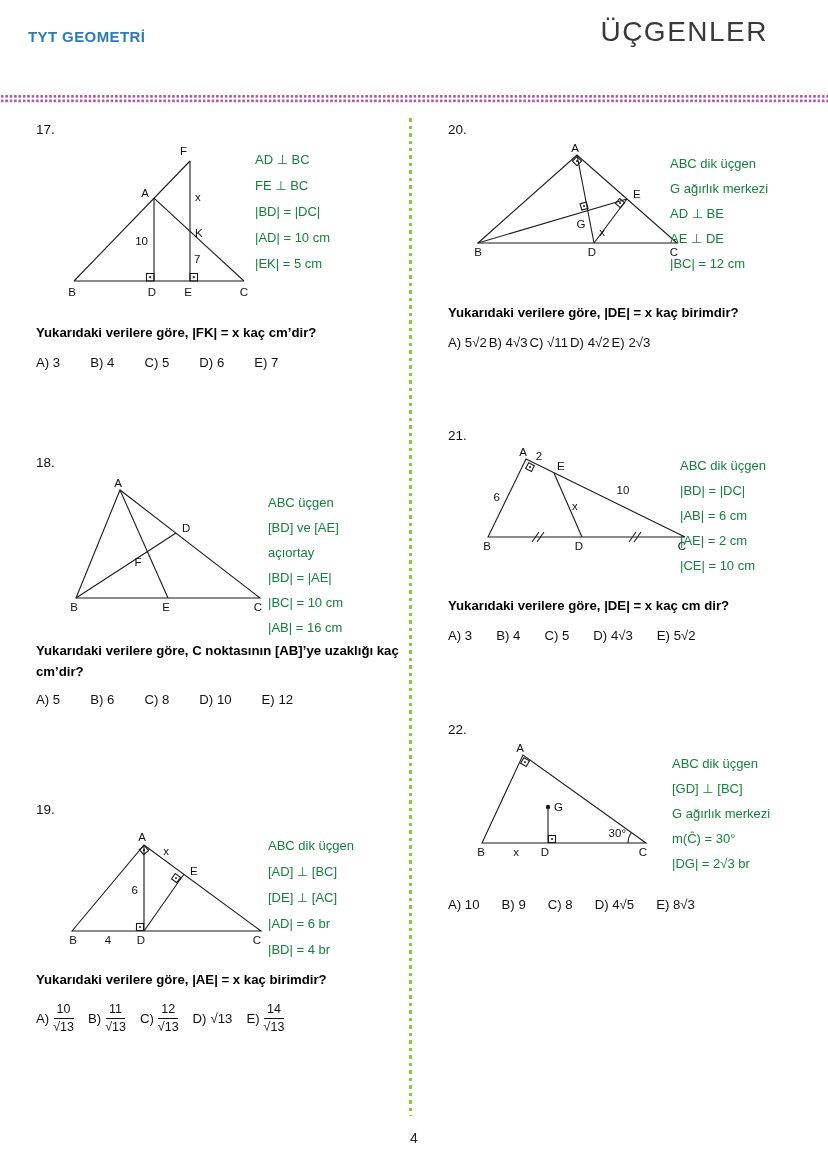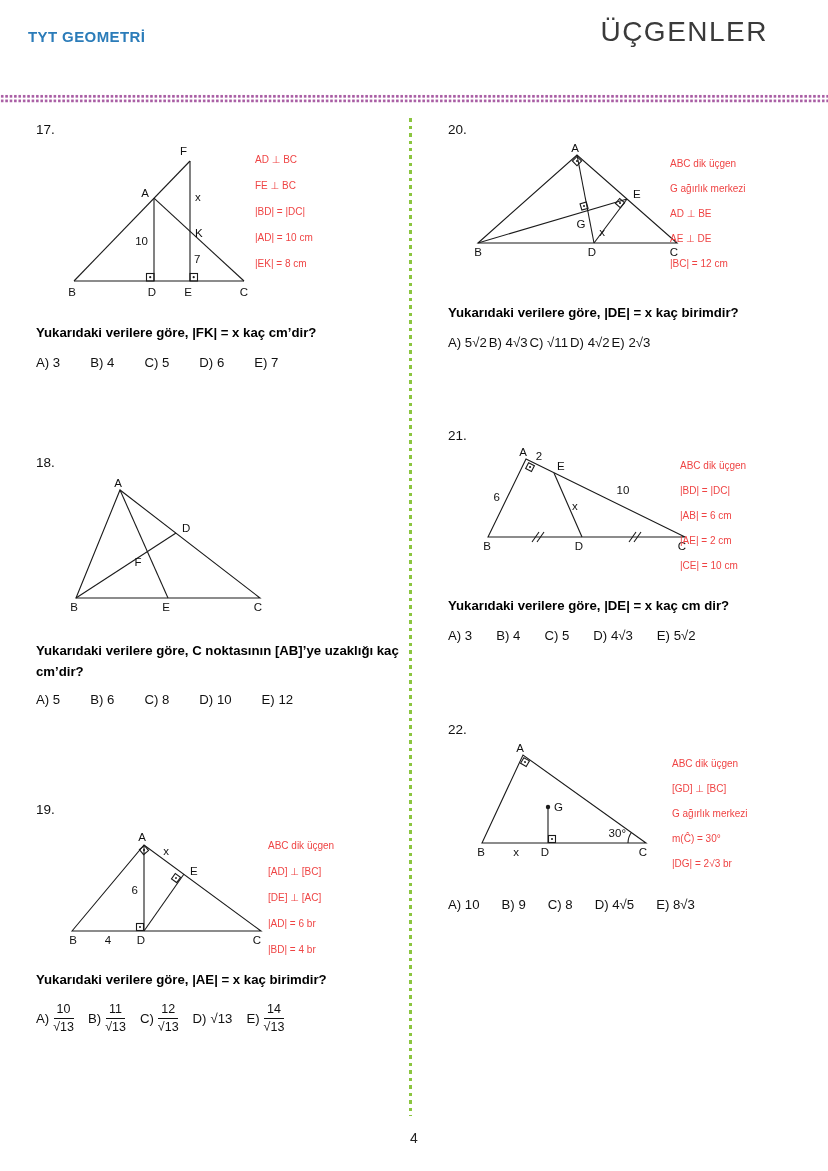--- a/index.html
+++ b/index.html
@@ -31,21 +31,21 @@
   .page-number {
     position:absolute; left:0; right:0; top:1130px; text-align:center;
     font-size:14px; color:#222;
   }
 
   
   .problem { position:absolute; }
   .p-num { font-size:13.5px; color:#111; }
   .p-row { position:relative; }
   .p-row svg { display:block; }
-  .givens { position:absolute; font-size:10px; line-height:26px; color:#ef4444; }
+  .givens { position:absolute; font-size:13px; line-height:26px; color:#15803d; }
   .given-line { white-space:nowrap; }
   .p-question { font-weight:700; font-size:13.2px; line-height:1.6; color:#000; }
   .p-options { display:flex; font-size:13.2px; color:#111; align-items:center; }
   .opt { display:inline-flex; align-items:center; white-space:nowrap; }
 
   
   .frac { display:inline-flex; flex-direction:column; align-items:center; line-height:1.15; font-size:12.5px; margin-left:4px; }
   .fnum { border-bottom:1px solid #111; padding:0 3px 1px; }
   .fden { padding-top:1px; }
 
@@ -118,21 +118,21 @@
         <text x="8" y="155" text-anchor="middle">B</text>
         <text x="88" y="155" text-anchor="middle">D</text>
         <text x="124" y="155" text-anchor="middle">E</text>
         <text x="180" y="155" text-anchor="middle">C</text>
       </svg>
       <div class="givens">
         <div class="given-line">AD ⊥ BC</div>
         <div class="given-line">FE ⊥ BC</div>
         <div class="given-line">|BD| = |DC|</div>
         <div class="given-line">|AD| = 10 cm</div>
-        <div class="given-line">|EK| = 8 cm</div>
+        <div class="given-line">|EK| = 5 cm</div>
       </div>
     </div>
     <div class="p-question">Yukarıdaki verilere göre, |FK| = x kaç cm’dir?</div>
     <div class="p-options">
       <span class="opt">A) 3</span>
       <span class="opt">B) 4</span>
       <span class="opt">C) 5</span>
       <span class="opt">D) 6</span>
       <span class="opt">E) 7</span>
     </div>
@@ -147,20 +147,28 @@
           <path d="M6,120 L106,55"></path>
           <path d="M50,12 L98,120"></path>
         </g>
         <text x="48" y="9" text-anchor="middle">A</text>
         <text x="112" y="54">D</text>
         <text x="68" y="88" text-anchor="middle">F</text>
         <text x="4" y="133" text-anchor="middle">B</text>
         <text x="96" y="133" text-anchor="middle">E</text>
         <text x="188" y="133" text-anchor="middle">C</text>
       </svg>
+      <div class="givens">
+        <div class="given-line">ABC üçgen</div>
+        <div class="given-line">[BD]  ve  [AE]</div>
+        <div class="given-line">açıortay</div>
+        <div class="given-line">|BD| = |AE|</div>
+        <div class="given-line">|BC| = 10 cm</div>
+        <div class="given-line">|AB| = 16 cm</div>
+      </div>
     </div>
     <div class="p-question">Yukarıdaki verilere göre, C noktasının [AB]’ye uzaklığı kaç cm’dir?</div>
     <div class="p-options">
       <span class="opt">A) 5</span>
       <span class="opt">B) 6</span>
       <span class="opt">C) 8</span>
       <span class="opt">D) 10</span>
       <span class="opt">E) 12</span>
     </div>
   </div>

